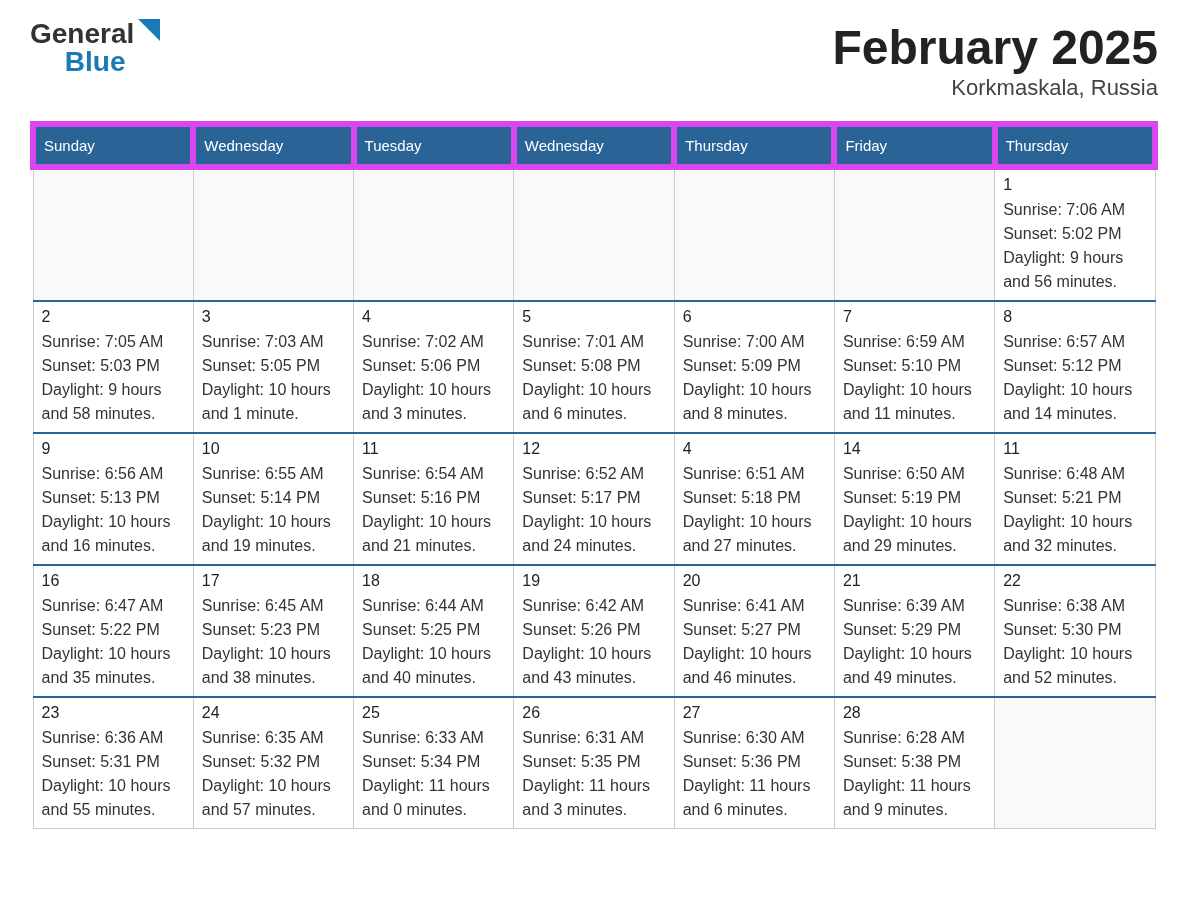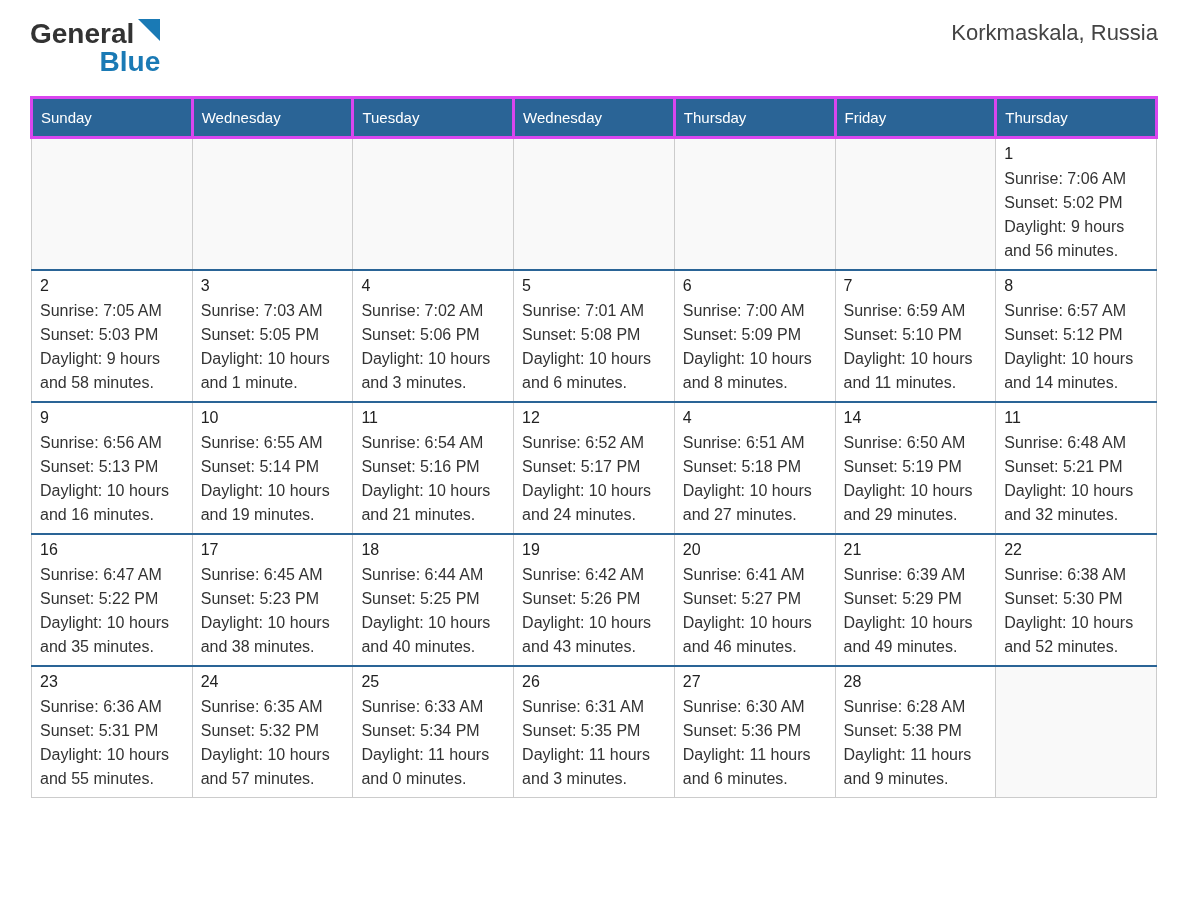--- a/index.html
+++ b/index.html
@@ -12,21 +12,21 @@
     }
     .header {
       display: flex;
       justify-content: space-between;
       align-items: flex-start;
       margin-bottom: 20px;
     }
     .logo {
       display: flex;
       flex-direction: column;
-      align-items: flex-end;
+      align-items: center;
     }
     .logo-general {
       font-size: 28px;
       font-weight: bold;
       color: #333;
       line-height: 1;
     }
     .logo-blue {
       font-size: 28px;
       font-weight: bold;
@@ -50,21 +50,21 @@
       width: 100%;
       border-collapse: collapse;
     }
     .calendar th {
       background-color: #2a6496;
       color: #fff;
       padding: 10px 8px;
       text-align: left;
       font-size: 15px;
       font-weight: normal;
-      border: 3px solid #d946ef;
+      border: 6px solid #d946ef;
     }
     .calendar td {
       border: 1px solid #ccc;
       vertical-align: top;
       padding: 6px 8px;
       width: 14.28%;
       min-height: 110px;
       height: 110px;
       font-size: 12px;
       color: #333;
@@ -98,20 +98,21 @@
       <span class="logo-general">General</span>
       <span style="display:inline-block; margin-left:4px; position:relative; top:-2px;">
         <svg width="22" height="22" viewBox="0 0 22 22">
           <polygon points="0,0 22,0 22,22" fill="#1a7ab5"></polygon>
         </svg>
       </span>
     </div>
     <span class="logo-blue">Blue</span>
   </div>
   <div class="title-section">
+    <h1>February 2025</h1>
     <h2>Korkmaskala, Russia</h2>
   </div>
 </div>
 
 <table class="calendar">
   <thead>
     <tr>
     <th>Sunday</th>
         <th>Wednesday</th>
         <th>Tuesday</th>

